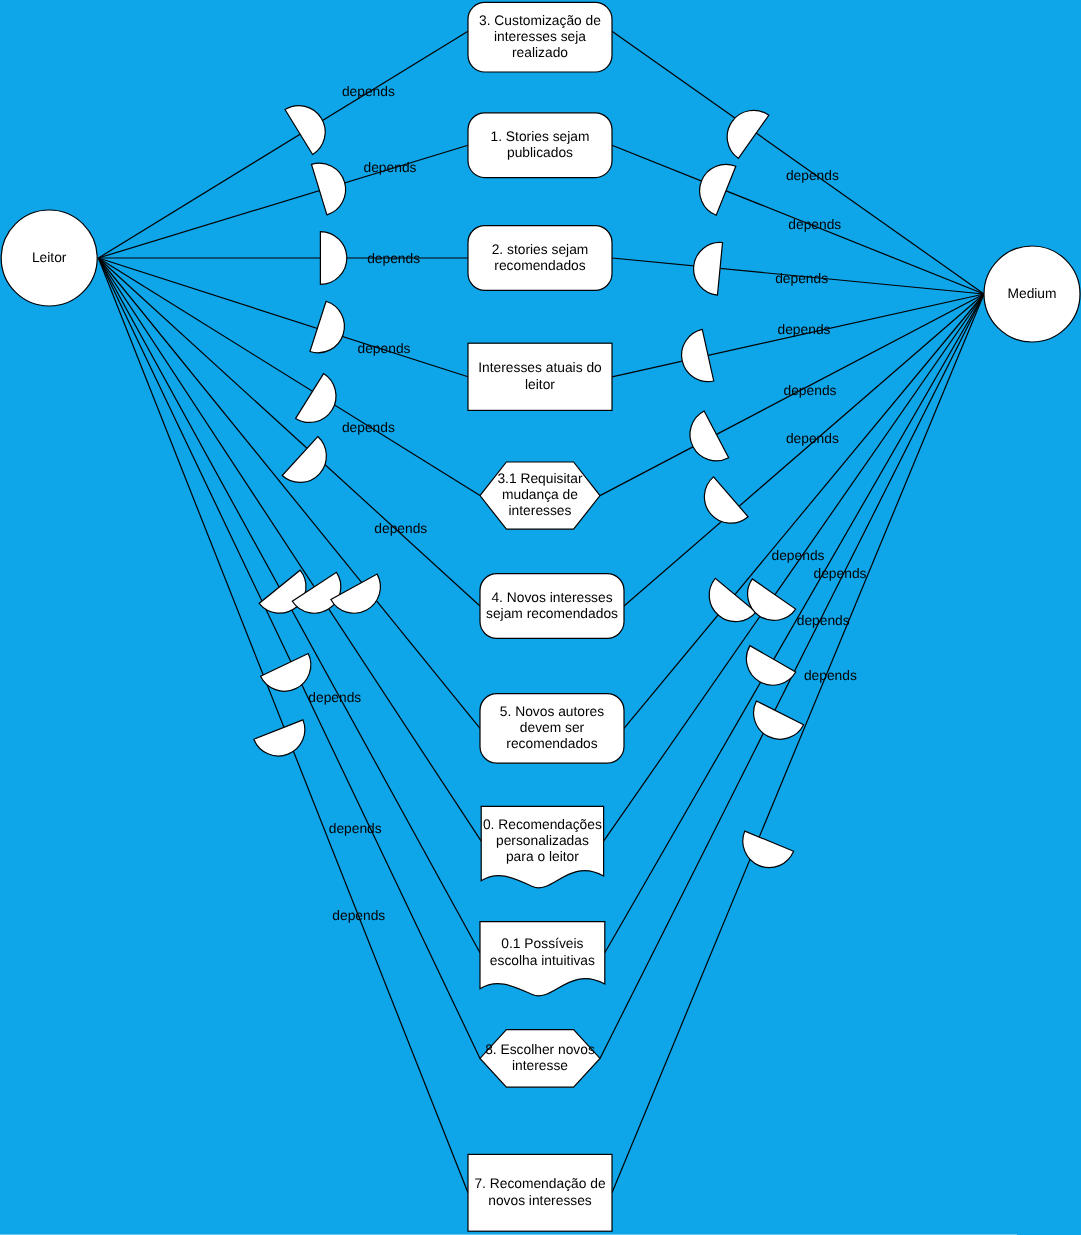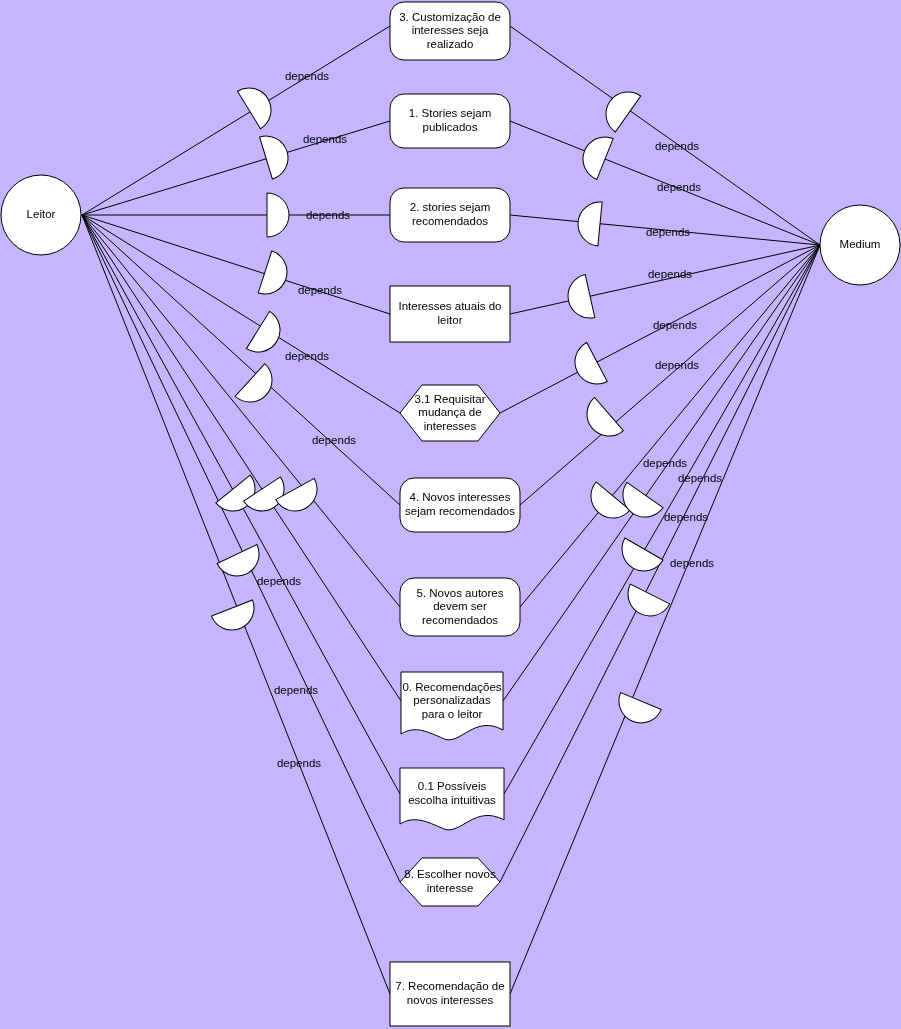--- a/index.html
+++ b/index.html
@@ -8,21 +8,21 @@
     padding: 0;
     background: #ffffff;
   }
   body {
     font-family: "Liberation Sans", sans-serif;
   }
   #canvas-wrap {
     position: relative;
     width: 901px;
     height: 1029px;
-    background: #c4b5fd;
+    background: #0ea5e9;
     overflow: hidden;
   }
   #diagram-svg {
     position: absolute;
     left: 0;
     top: 0;
     width: 901px;
     height: 1029px;
   }
   .edge-line {

